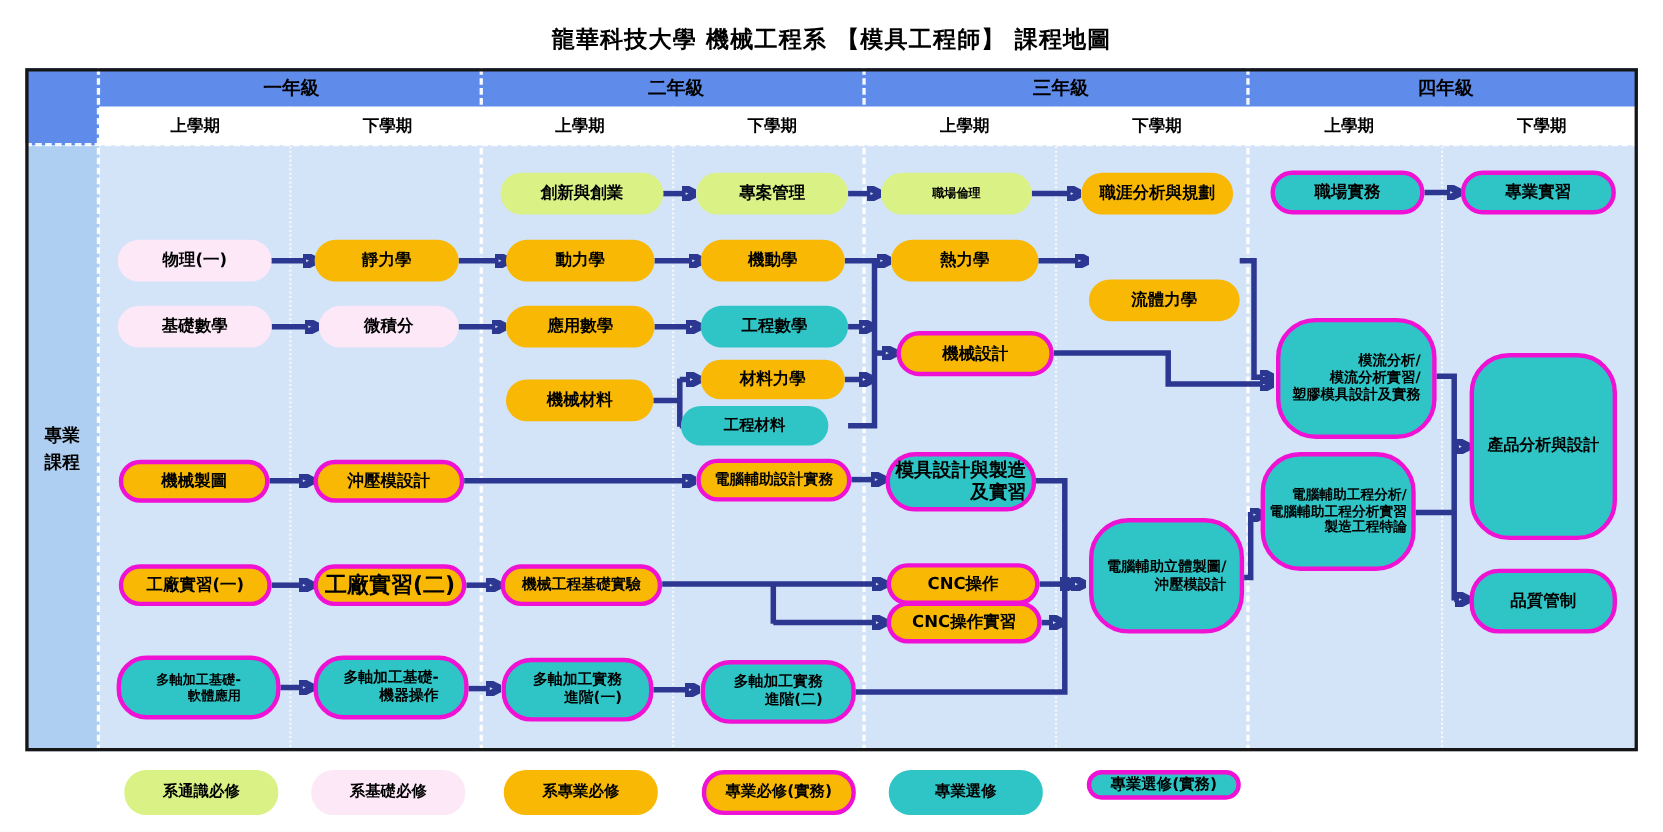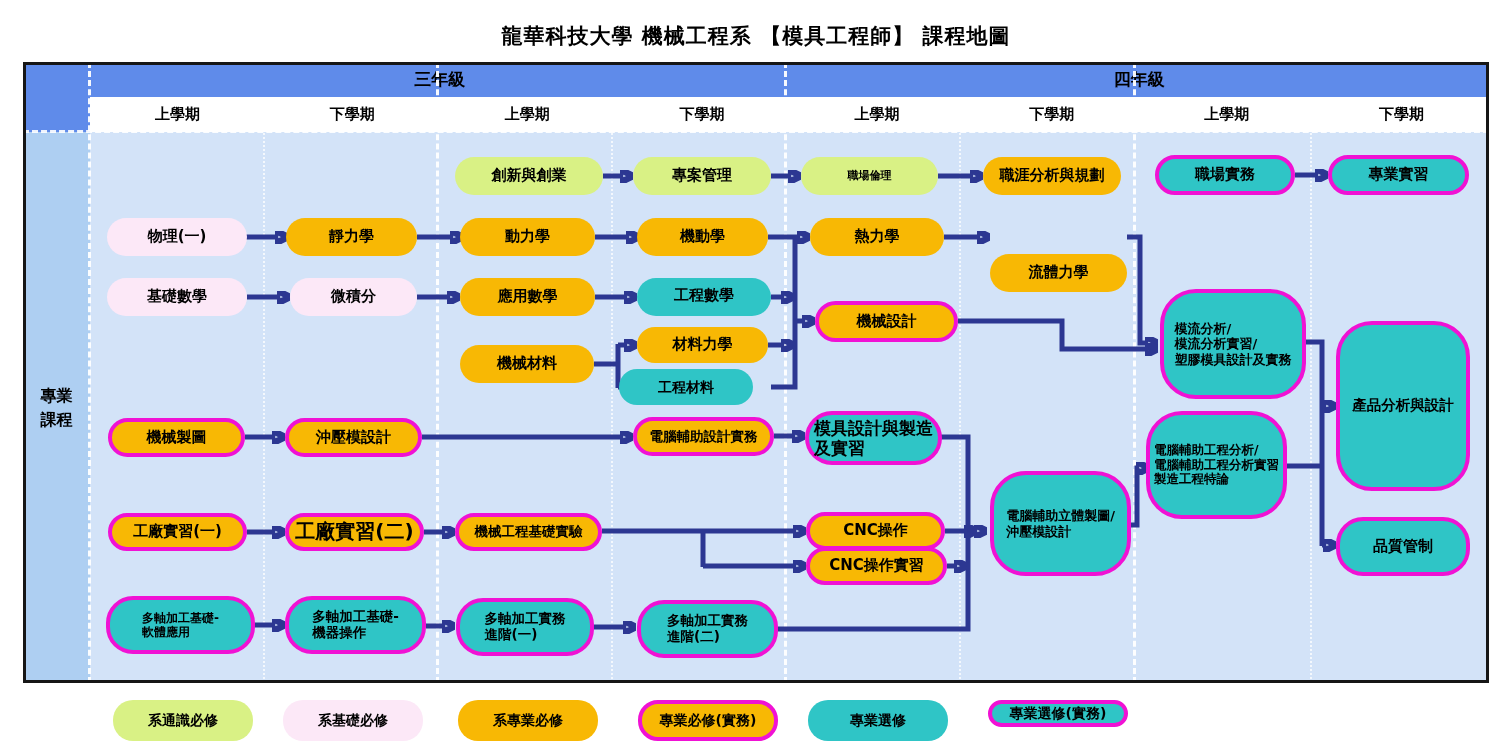--- a/index.html
+++ b/index.html
@@ -18,38 +18,40 @@
             font-size:16px;line-height:1.5;white-space:pre-line;}
   #bodybg{left:90px;top:132px;width:1399px;height:551px;background:var(--body_blue);}
   .vline{position:absolute;width:0;border-left:3px dashed rgba(255,255,255,.95);}
   .vline.weak{border-left:2px dotted rgba(255,255,255,.75);}
   .hline{position:absolute;height:0;border-top:3px dashed rgba(255,255,255,.9);}
   #tableborder{position:absolute;left:23px;top:62px;width:1466px;height:621px;
                border:3px solid #161616;box-sizing:border-box;pointer-events:none;}
   #edges{position:absolute;left:0;top:0;}
   #edges path{fill:none;stroke:var(--arrow);stroke-width:5;stroke-linejoin:miter;}
   .node{position:absolute;display:flex;align-items:center;justify-content:center;
-        text-align:left;line-height:1.18;white-space:pre-line;box-sizing:border-box;
+        text-align:right;line-height:1.18;white-space:pre-line;box-sizing:border-box;
         padding:0 3px;}
   .t-general{background:var(--green);}
   .t-basic{background:var(--pink);}
   .t-required{background:var(--orange);}
   .t-required-practice{background:var(--orange);border:4px solid var(--magenta);}
   .t-elective{background:var(--teal);}
   .t-elective-practice{background:var(--teal);border:4px solid var(--magenta);}
 </style>
 </head>
 <body>
 
 <div class="canvas">
 
   <div class="title">龍華科技大學 機械工程系 【模具工程師】 課程地圖</div>
 
   <div class="fill" id="corner"></div>
   <div class="fill" id="yearband">
+      <div class="yearcell">一年級</div>
+      <div class="yearcell">二年級</div>
       <div class="yearcell">三年級</div>
       <div class="yearcell">四年級</div>
     </div>
   <div class="fill" id="semrow">
       <div class="semcell">上學期</div>
       <div class="semcell">下學期</div>
       <div class="semcell">上學期</div>
       <div class="semcell">下學期</div>
       <div class="semcell">上學期</div>
       <div class="semcell">下學期</div>
@@ -131,21 +133,21 @@
       <div class="node t-elective-practice" style="left: 1328px; top: 155px; width: 141px; height: 40px; font-size: 15px; border-radius: 20px;">專業實習</div>
       <div class="node t-basic" style="left: 107px; top: 218px; width: 140px; height: 38px; font-size: 15px; border-radius: 19px;">物理(一)</div>
       <div class="node t-required" style="left: 286px; top: 218px; width: 131px; height: 38px; font-size: 15px; border-radius: 19px;">靜力學</div>
       <div class="node t-required" style="left: 460px; top: 218px; width: 135px; height: 38px; font-size: 15px; border-radius: 19px;">動力學</div>
       <div class="node t-required" style="left: 637px; top: 218px; width: 131px; height: 38px; font-size: 15px; border-radius: 19px;">機動學</div>
       <div class="node t-required" style="left: 810px; top: 218px; width: 134px; height: 38px; font-size: 15px; border-radius: 19px;">熱力學</div>
       <div class="node t-required" style="left: 990px; top: 218px; width: 137px; height: 38px; font-size: 15px; border-radius: 19px; margin-top: 36px;">流體力學</div>
       <div class="node t-basic" style="left: 107px; top: 278px; width: 140px; height: 38px; font-size: 15px; border-radius: 19px;">基礎數學</div>
       <div class="node t-basic" style="left: 290px; top: 278px; width: 127px; height: 38px; font-size: 15px; border-radius: 19px;">微積分</div>
       <div class="node t-required" style="left: 460px; top: 278px; width: 135px; height: 38px; font-size: 15px; border-radius: 19px;">應用數學</div>
-      <div class="node t-elective" style="left: 637px; top: 278px; width: 134px; height: 38px; font-size: 15px; border-radius: 19px; font-family: Liberation Mono, monospace;">工程數學</div>
+      <div class="node t-elective" style="left: 637px; top: 278px; width: 134px; height: 38px; font-size: 15px; border-radius: 19px;">工程數學</div>
       <div class="node t-required-practice" style="left: 815px; top: 301px; width: 143px; height: 41px; font-size: 15px; border-radius: 20.5px;">機械設計</div>
       <div class="node t-required" style="left: 637px; top: 327px; width: 131px; height: 36px; font-size: 15px; border-radius: 18px;">材料力學</div>
       <div class="node t-required" style="left: 460px; top: 345px; width: 134px; height: 38px; font-size: 15px; border-radius: 19px;">機械材料</div>
       <div class="node t-elective" style="left: 619px; top: 369px; width: 134px; height: 36px; font-size: 14px; border-radius: 18px;">工程材料</div>
       <div class="node t-elective-practice" style="left: 1160px; top: 289px; width: 146px; height: 110px; font-size: 13px; border-radius: 36px;">模流分析/
 模流分析實習/
 塑膠模具設計及實務</div>
       <div class="node t-elective-practice" style="left: 1336px; top: 321px; width: 134px; height: 170px; font-size: 14.5px; border-radius: 36px;">產品分析與設計</div>
       <div class="node t-required-practice" style="left: 108px; top: 418px; width: 137px; height: 39px; font-size: 15px; border-radius: 19.5px;">機械製圖</div>
       <div class="node t-required-practice" style="left: 285px; top: 418px; width: 137px; height: 39px; font-size: 15px; border-radius: 19.5px;">沖壓模設計</div>

